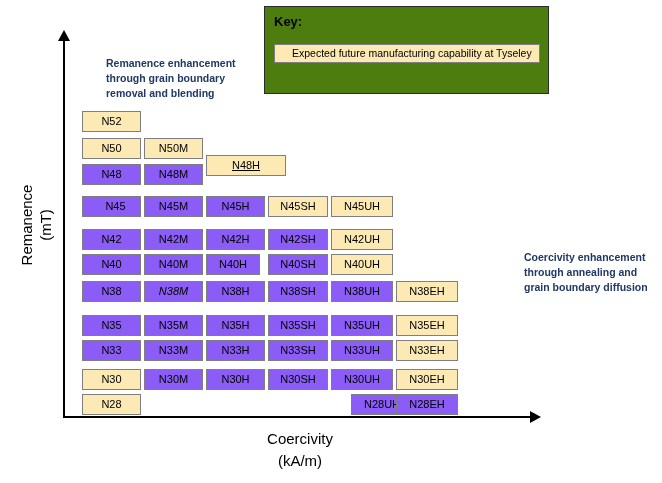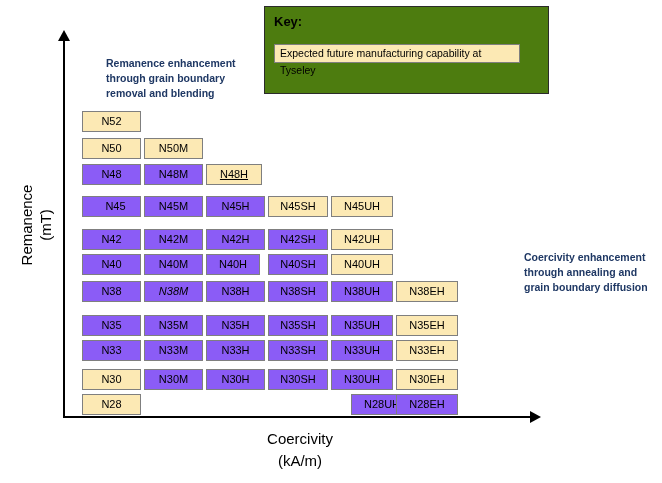--- a/index.html
+++ b/index.html
@@ -107,28 +107,28 @@
     position: absolute;
     left: 9px;
     top: 7px;
     font-size: 13px;
     font-weight: bold;
     color: #000;
   }
   .key-row {
     position: absolute;
     left: 9px;
-    width: 246px;
+    width: 266px;
     height: 19px;
     border: 1px solid #7f7f7f;
     box-sizing: border-box;
     font-size: 10.5px;
     line-height: 17px;
     color: #000;
-    padding-left: 5px;
+    padding-left: 17px;
   }
   #key-row-1 { top: 37px; background: #fce9b4; }
   #key-row-2 { top: 66px; background: #cfe8d6; }
   
   .annotation {
     position: absolute;
     font-size: 10.5px;
     font-weight: bold;
     color: #1f3864;
     line-height: 15px;
@@ -170,21 +170,21 @@
     <div id="key-title">Key:</div>
     <div class="key-row" id="key-row-1">Expected future manufacturing capability at Tyseley</div>
   </div>
 
   <div id="grade-grid">
       <div class="cell yellow" style="left: 82px; top: 111px; width: 59px;">N52</div>
       <div class="cell yellow" style="left: 82px; top: 138px; width: 59px;">N50</div>
       <div class="cell yellow" style="left: 144px; top: 138px; width: 59px;">N50M</div>
       <div class="cell green" style="left: 82px; top: 164px; width: 59px;">N48</div>
       <div class="cell green" style="left: 144px; top: 164px; width: 59px;">N48M</div>
-      <div class="cell yellow" style="left: 206px; top: 164px; width: 56px; text-decoration: underline;">N48H</div>
+      <div class="cell yellow" style="left: 206px; top: 155px; width: 80px; text-decoration: underline;">N48H</div>
       <div class="cell green" style="left: 82px; top: 196px; width: 59px; padding-left: 8px;">N45</div>
       <div class="cell green" style="left: 144px; top: 196px; width: 59px;">N45M</div>
       <div class="cell green" style="left: 206px; top: 196px; width: 59px;">N45H</div>
       <div class="cell yellow" style="left: 268px; top: 196px; width: 60px;">N45SH</div>
       <div class="cell yellow" style="left: 331px; top: 196px; width: 62px;">N45UH</div>
       <div class="cell green" style="left: 82px; top: 229px; width: 59px;">N42</div>
       <div class="cell green" style="left: 144px; top: 229px; width: 59px;">N42M</div>
       <div class="cell green" style="left: 206px; top: 229px; width: 59px;">N42H</div>
       <div class="cell green" style="left: 268px; top: 229px; width: 60px;">N42SH</div>
       <div class="cell yellow" style="left: 331px; top: 229px; width: 62px;">N42UH</div>

